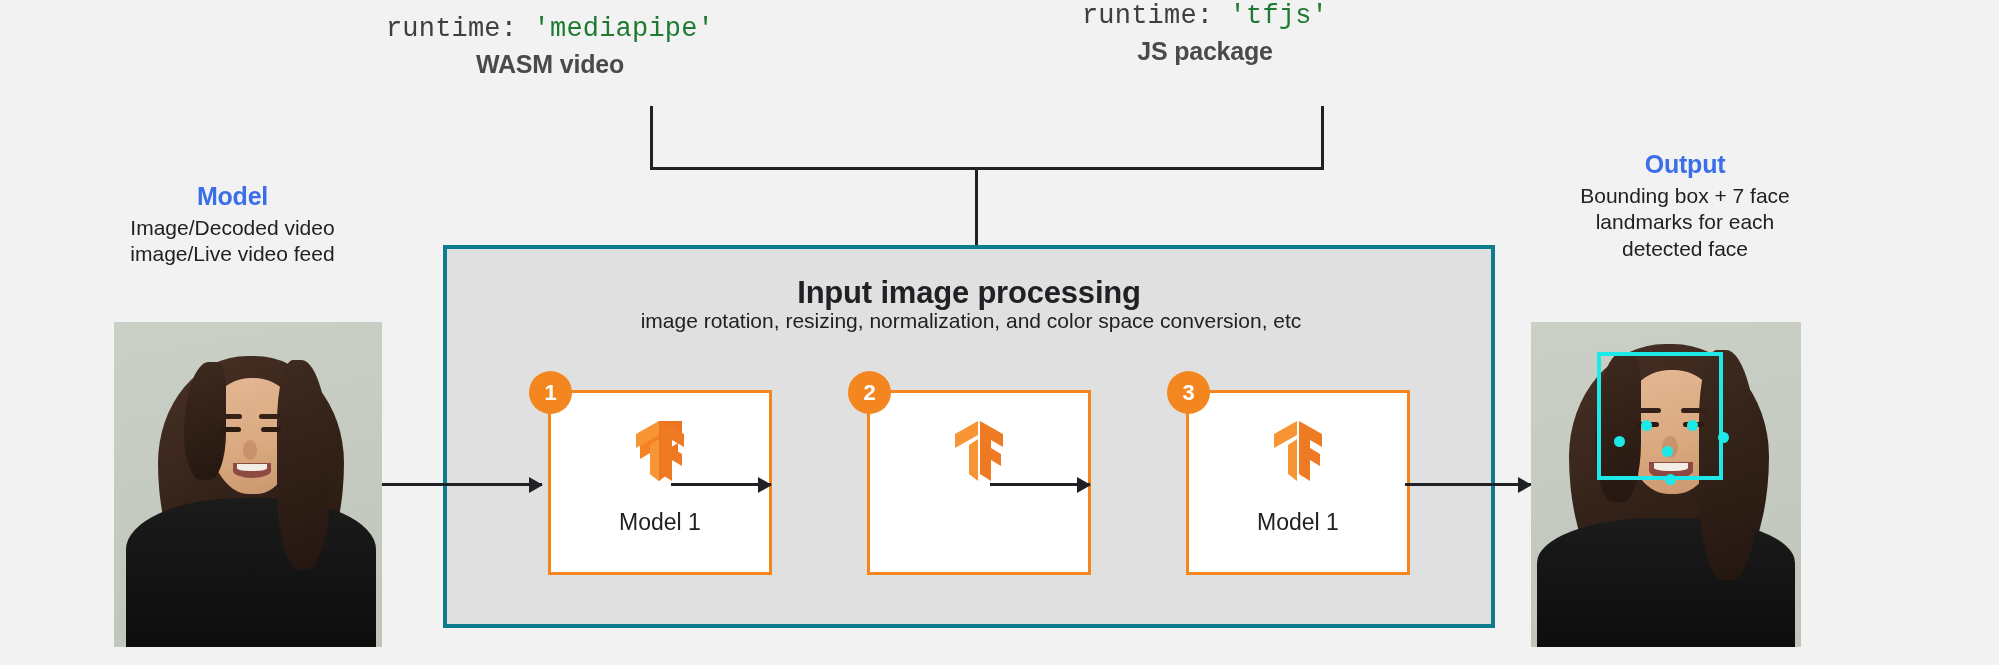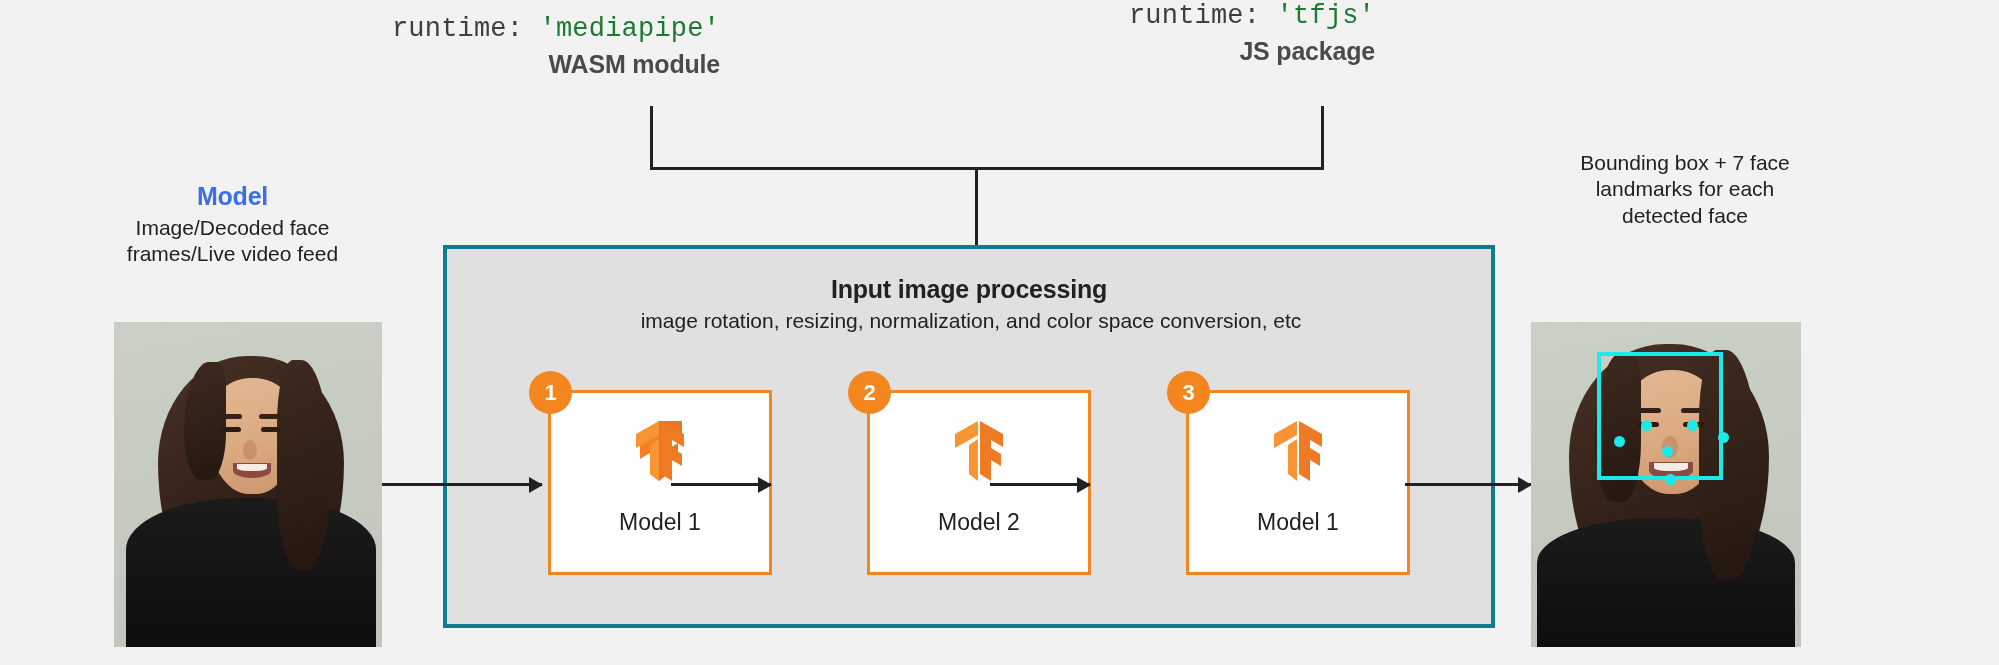--- a/index.html
+++ b/index.html
@@ -6,21 +6,21 @@
   body{
     width:1999px;height:665px;
     background:#F2F2F2;
     font-family:"Liberation Sans", sans-serif;
     overflow:hidden;
     position:relative;
   }
   .stage{position:absolute;inset:0;}
 
   
-  .runtime-label{position:absolute;text-align:right;white-space:nowrap;}
+  .runtime-label{position:absolute;text-align:center;white-space:nowrap;}
   .runtime-code{
     font-family:"Liberation Mono", monospace;
     font-size:27px;
     color:#3C4043;
     letter-spacing:.2px;
   }
   .runtime-code .str{color:#1E7A33;}
   .runtime-sub{
     font-size:25px;font-weight:bold;color:#4A4A4A;
     margin-top:6px;letter-spacing:-.2px;
@@ -77,21 +77,21 @@
   .bbox{position:absolute;border:4px solid #1DE9E9;box-sizing:border-box;}
   .lm{position:absolute;width:11px;height:11px;border-radius:50%;background:#1DE9E9;}
 
   
   #pipeline{
     position:absolute;left:443px;top:245px;width:1052px;height:383px;
     background:#E0E0E0;border:4px solid #0E7C8C;box-sizing:border-box;
   }
   #pipe-title{
     position:absolute;left:0;right:0;top:26px;text-align:center;
-    font-size:25px;font-weight:bold;color:#202124;letter-spacing:-.2px;
+    font-size:31px;font-weight:bold;color:#202124;letter-spacing:-.2px;
   }
   #pipe-sub{
     position:absolute;left:4px;right:0;top:60px;text-align:center;
     font-size:21px;color:#202124;
   }
 
   
   .model-box{
     position:absolute;top:141px;width:224px;height:185px;
     background:#FFFFFF;border:3px solid #F4861F;box-sizing:border-box;
@@ -127,38 +127,38 @@
   #arrow-23{left:990px;top:483px;width:100px;}
   #arrow-out{left:1405px;top:483px;width:126px;}
 </style>
 </head>
 <body>
 
 <div class="stage">
 
   <div class="runtime-label" id="lbl-mediapipe">
     <div class="runtime-code"><span>runtime:</span> <span class="str">'mediapipe'</span></div>
-    <div class="runtime-sub">WASM module</div>
+    <div class="runtime-sub">WASM video</div>
   </div>
 
   <div class="runtime-label" id="lbl-tfjs">
     <div class="runtime-code"><span>runtime:</span> <span class="str">'tfjs'</span></div>
     <div class="runtime-sub">JS package</div>
   </div>
 
   <div class="bracket">
     <div class="bk-v" id="bk-left"></div>
     <div class="bk-v" id="bk-right"></div>
     <div class="bk-h" id="bk-bar"></div>
     <div class="bk-v" id="bk-drop"></div>
   </div>
 
   <div class="side-caption" id="cap-input">
     <div class="caption-title">Model</div>
-    <div class="caption-body">Image/Decoded face frames/Live video feed</div>
+    <div class="caption-body">Image/Decoded video image/Live video feed</div>
   </div>
 
   <div class="photo" id="photo-input">
     <div class="ph-bg"></div>
     <div class="ph-hair" style="left:44px;top:34px;width:186px;height:255px;"></div>
     <div class="ph-body" style="left:12px;top:176px;width:250px;height:152px;"></div>
     <div class="ph-face" style="left:93px;top:56px;width:91px;height:116px;"></div>
     <div class="ph-hairfront" style="left:70px;top:40px;width:42px;height:118px;border-radius:60% 20% 40% 40%;"></div>
     <div class="ph-hairfront" style="left:163px;top:38px;width:54px;height:210px;border-radius:30% 55% 45% 40%;"></div>
     <div class="ph-brow" style="left:105px;top:92px;width:23px;"></div>
@@ -190,21 +190,20 @@
 
     <div class="model-box" id="model-2">
       <div class="badge">2</div>
       <div class="tf-logo">
         <svg width="56" height="64" viewBox="0 0 56 64" aria-hidden="true">
           <polygon points="29,2 52,15 52,28 40,21 40,29 50,35 50,47 40,41 40,62 29,55" fill="#EE7B23"></polygon>
           <polygon points="27,2 4,15 4,29 27,16" fill="#F79434"></polygon>
           <polygon points="27,20 27,62 18,55 18,26" fill="#F79434"></polygon>
         </svg>
       </div>
-      <div class="model-label">Model 2</div>
     </div>
 
     <div class="model-box" id="model-3">
       <div class="badge">3</div>
       <div class="tf-logo">
         <svg width="56" height="64" viewBox="0 0 56 64" aria-hidden="true">
           <polygon points="29,2 52,15 52,28 40,21 40,29 50,35 50,47 40,41 40,62 29,55" fill="#EE7B23"></polygon>
           <polygon points="27,2 4,15 4,29 27,16" fill="#F79434"></polygon>
           <polygon points="27,20 27,62 18,55 18,26" fill="#F79434"></polygon>
         </svg>
@@ -212,20 +211,21 @@
       <div class="model-label">Model 1</div>
     </div>
   </div>
 
   <div class="arrow" id="arrow-in"></div>
   <div class="arrow" id="arrow-12"></div>
   <div class="arrow" id="arrow-23"></div>
   <div class="arrow" id="arrow-out"></div>
 
   <div class="side-caption" id="cap-output">
+    <div class="caption-title">Output</div>
     <div class="caption-body">Bounding box + 7 face landmarks for each detected face</div>
   </div>
 
   <div class="photo" id="photo-output">
     <div class="ph-bg"></div>
     <div class="ph-hair" style="left:38px;top:22px;width:200px;height:268px;"></div>
     <div class="ph-body" style="left:6px;top:196px;width:258px;height:132px;"></div>
     <div class="ph-face" style="left:92px;top:48px;width:98px;height:124px;"></div>
     <div class="ph-hairfront" style="left:64px;top:30px;width:46px;height:150px;border-radius:60% 20% 40% 40%;"></div>
     <div class="ph-hairfront" style="left:168px;top:28px;width:60px;height:230px;border-radius:30% 55% 45% 40%;"></div>

